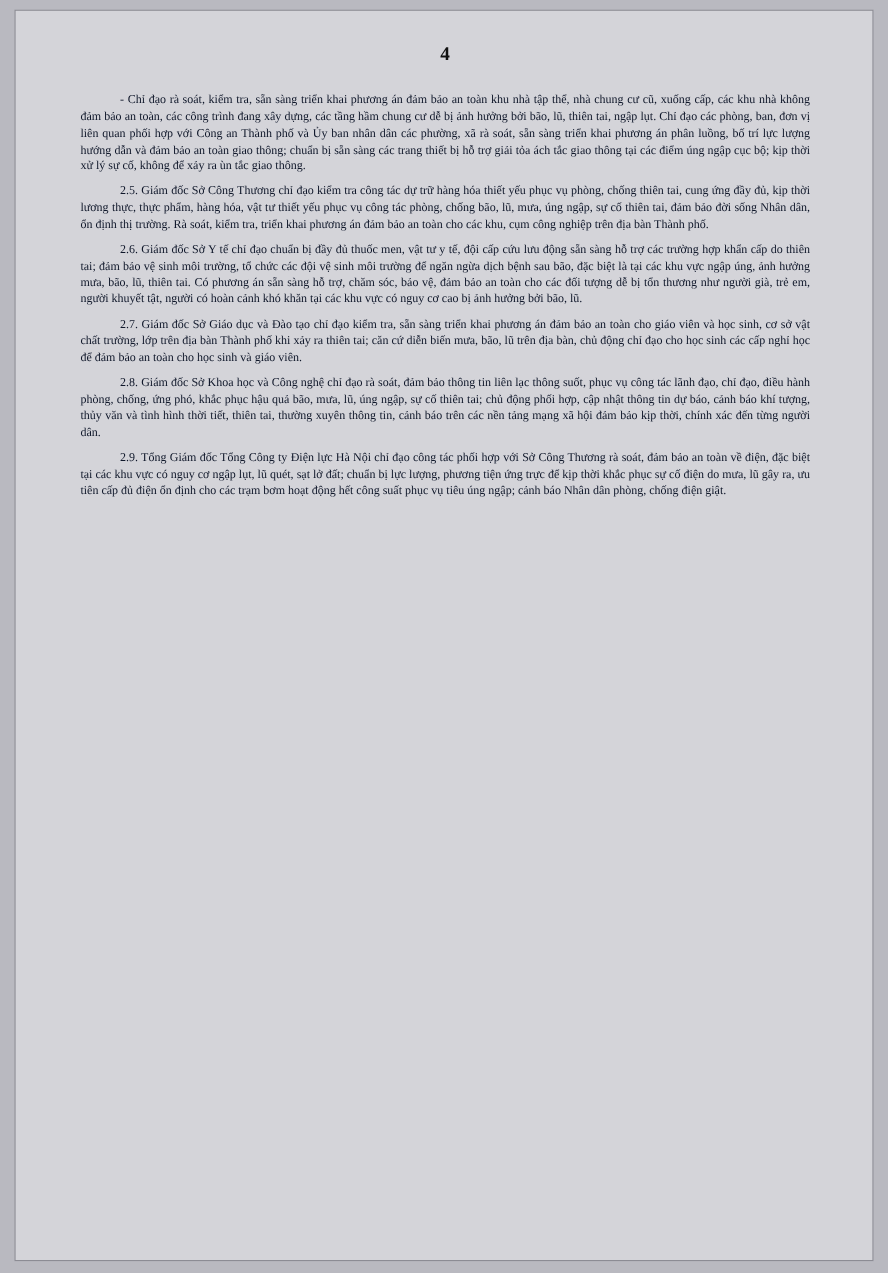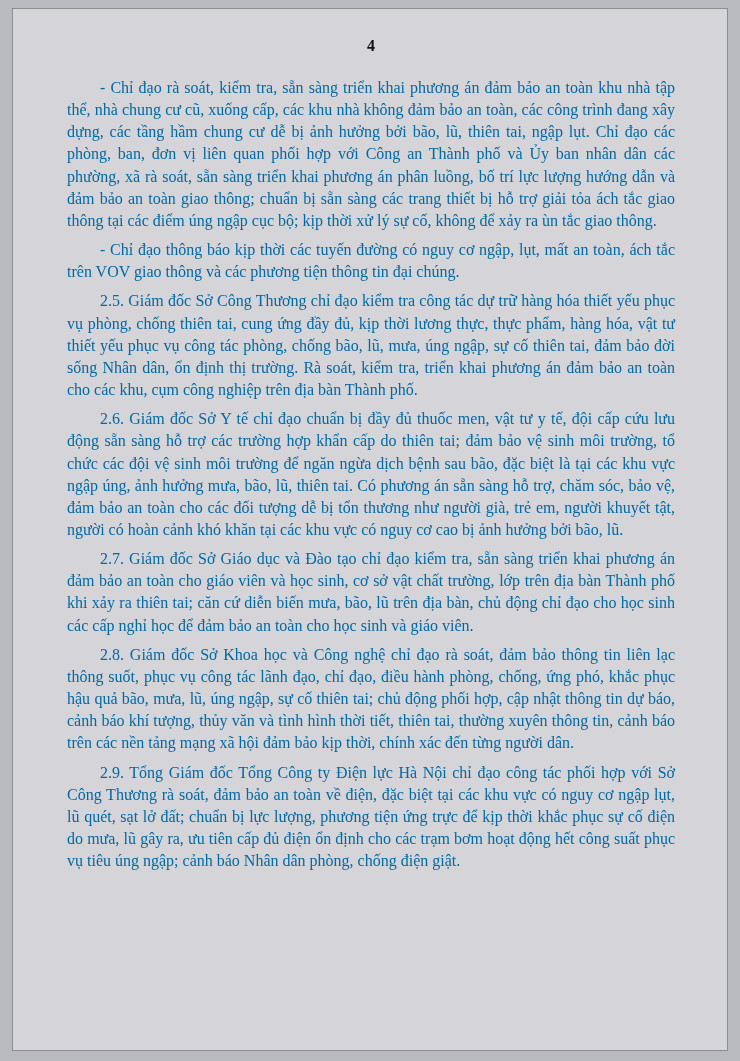--- a/index.html
+++ b/index.html
@@ -32,40 +32,39 @@
   .page-number {
     text-align: center;
     font-size: 16px;
     font-weight: bold;
     color: #111;
     margin: 0 0 22px 0;
     letter-spacing: 0.2px;
   }
   .body-text p {
     margin: 0 0 0.5px 0;
-    font-size: 16px;
+    font-size: 10px;
     line-height: 1.385;
-    color: #0369a1;
+    color: #0f172a;
     text-align: justify;
     text-indent: 33px;
     hyphens: none;
   }
   .body-text p + p {
     margin-top: 7px;
   }
 </style>
 </head>
 <body>
 
 <div class="page-wrap">
   <div class="page">
     <div class="page-number">4</div>
     <div class="body-text">
       <p>- Chỉ đạo rà soát, kiểm tra, sẵn sàng triển khai phương án đảm bảo an toàn khu nhà tập thể, nhà chung cư cũ, xuống cấp, các khu nhà không đảm bảo an toàn, các công trình đang xây dựng, các tầng hầm chung cư dễ bị ảnh hưởng bởi bão, lũ, thiên tai, ngập lụt. Chỉ đạo các phòng, ban, đơn vị liên quan phối hợp với Công an Thành phố và Ủy ban nhân dân các phường, xã rà soát, sẵn sàng triển khai phương án phân luồng, bố trí lực lượng hướng dẫn và đảm bảo an toàn giao thông; chuẩn bị sẵn sàng các trang thiết bị hỗ trợ giải tỏa ách tắc giao thông tại các điểm úng ngập cục bộ; kịp thời xử lý sự cố, không để xảy ra ùn tắc giao thông.</p>
-      <p>- Chỉ đạo thông báo kịp thời các tuyến đường có nguy cơ ngập, lụt, mất an toàn, ách tắc trên VOV giao thông và các phương tiện thông tin đại chúng.</p>
       <p>2.5. Giám đốc Sở Công Thương chỉ đạo kiểm tra công tác dự trữ hàng hóa thiết yếu phục vụ phòng, chống thiên tai, cung ứng đầy đủ, kịp thời lương thực, thực phẩm, hàng hóa, vật tư thiết yếu phục vụ công tác phòng, chống bão, lũ, mưa, úng ngập, sự cố thiên tai, đảm bảo đời sống Nhân dân, ổn định thị trường. Rà soát, kiểm tra, triển khai phương án đảm bảo an toàn cho các khu, cụm công nghiệp trên địa bàn Thành phố.</p>
       <p>2.6. Giám đốc Sở Y tế chỉ đạo chuẩn bị đầy đủ thuốc men, vật tư y tế, đội cấp cứu lưu động sẵn sàng hỗ trợ các trường hợp khẩn cấp do thiên tai; đảm bảo vệ sinh môi trường, tổ chức các đội vệ sinh môi trường để ngăn ngừa dịch bệnh sau bão, đặc biệt là tại các khu vực ngập úng, ảnh hưởng mưa, bão, lũ, thiên tai. Có phương án sẵn sàng hỗ trợ, chăm sóc, bảo vệ, đảm bảo an toàn cho các đối tượng dễ bị tổn thương như người già, trẻ em, người khuyết tật, người có hoàn cảnh khó khăn tại các khu vực có nguy cơ cao bị ảnh hưởng bởi bão, lũ.</p>
       <p>2.7. Giám đốc Sở Giáo dục và Đào tạo chỉ đạo kiểm tra, sẵn sàng triển khai phương án đảm bảo an toàn cho giáo viên và học sinh, cơ sở vật chất trường, lớp trên địa bàn Thành phố khi xảy ra thiên tai; căn cứ diễn biến mưa, bão, lũ trên địa bàn, chủ động chỉ đạo cho học sinh các cấp nghỉ học để đảm bảo an toàn cho học sinh và giáo viên.</p>
       <p>2.8. Giám đốc Sở Khoa học và Công nghệ chỉ đạo rà soát, đảm bảo thông tin liên lạc thông suốt, phục vụ công tác lãnh đạo, chỉ đạo, điều hành phòng, chống, ứng phó, khắc phục hậu quả bão, mưa, lũ, úng ngập, sự cố thiên tai; chủ động phối hợp, cập nhật thông tin dự báo, cảnh báo khí tượng, thủy văn và tình hình thời tiết, thiên tai, thường xuyên thông tin, cảnh báo trên các nền tảng mạng xã hội đảm bảo kịp thời, chính xác đến từng người dân.</p>
       <p>2.9. Tổng Giám đốc Tổng Công ty Điện lực Hà Nội chỉ đạo công tác phối hợp với Sở Công Thương rà soát, đảm bảo an toàn về điện, đặc biệt tại các khu vực có nguy cơ ngập lụt, lũ quét, sạt lở đất; chuẩn bị lực lượng, phương tiện ứng trực để kịp thời khắc phục sự cố điện do mưa, lũ gây ra, ưu tiên cấp đủ điện ổn định cho các trạm bơm hoạt động hết công suất phục vụ tiêu úng ngập; cảnh báo Nhân dân phòng, chống điện giật.</p>
     </div>
   </div>
 </div>
 
 </body></html>

